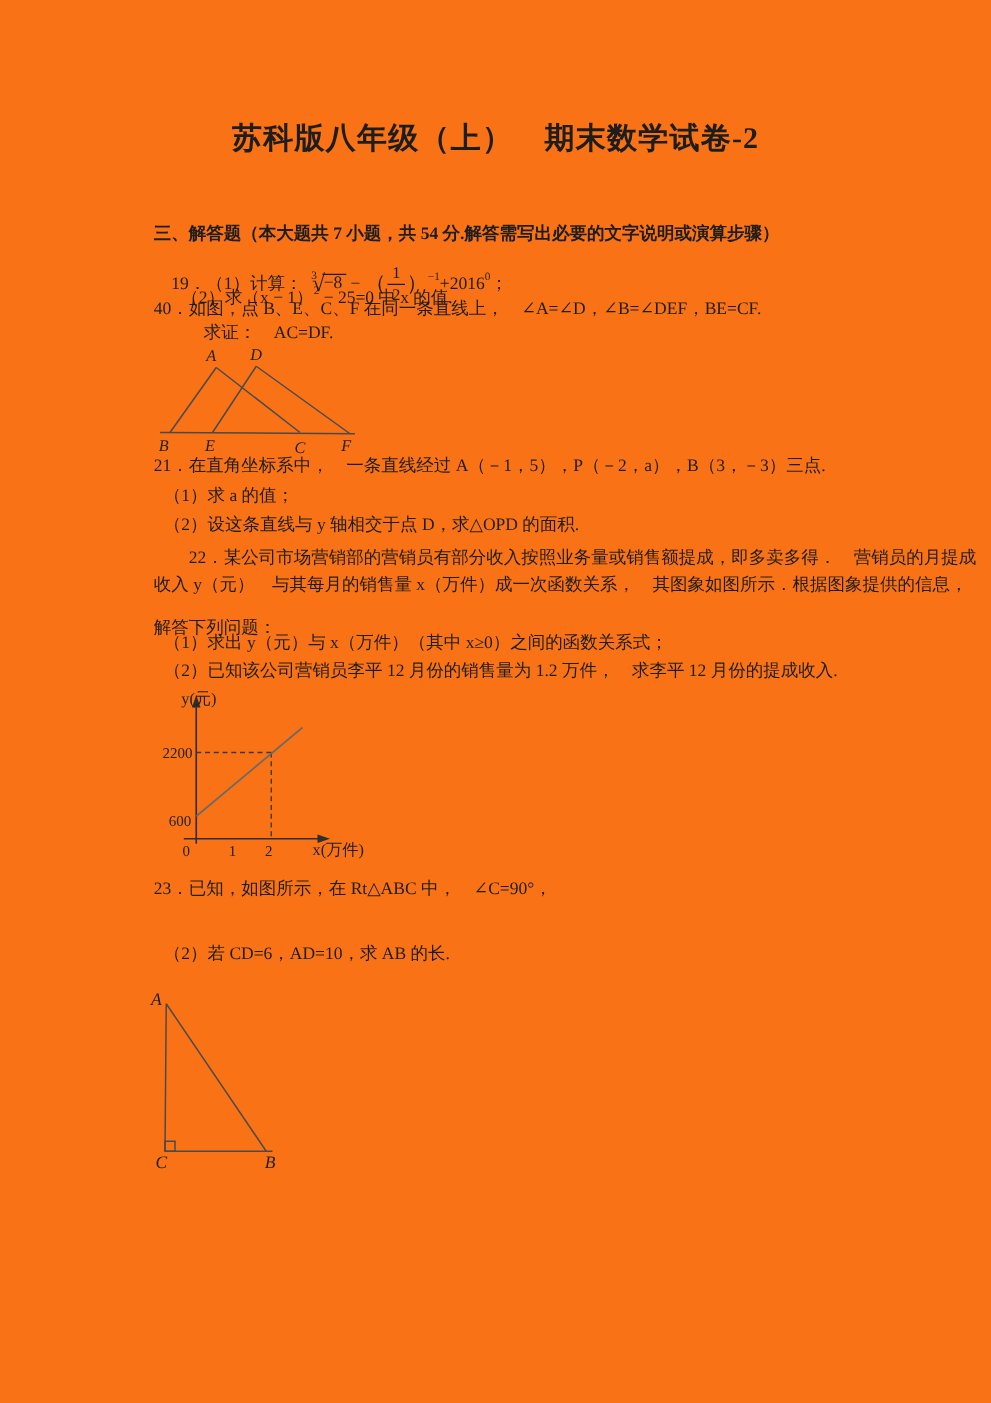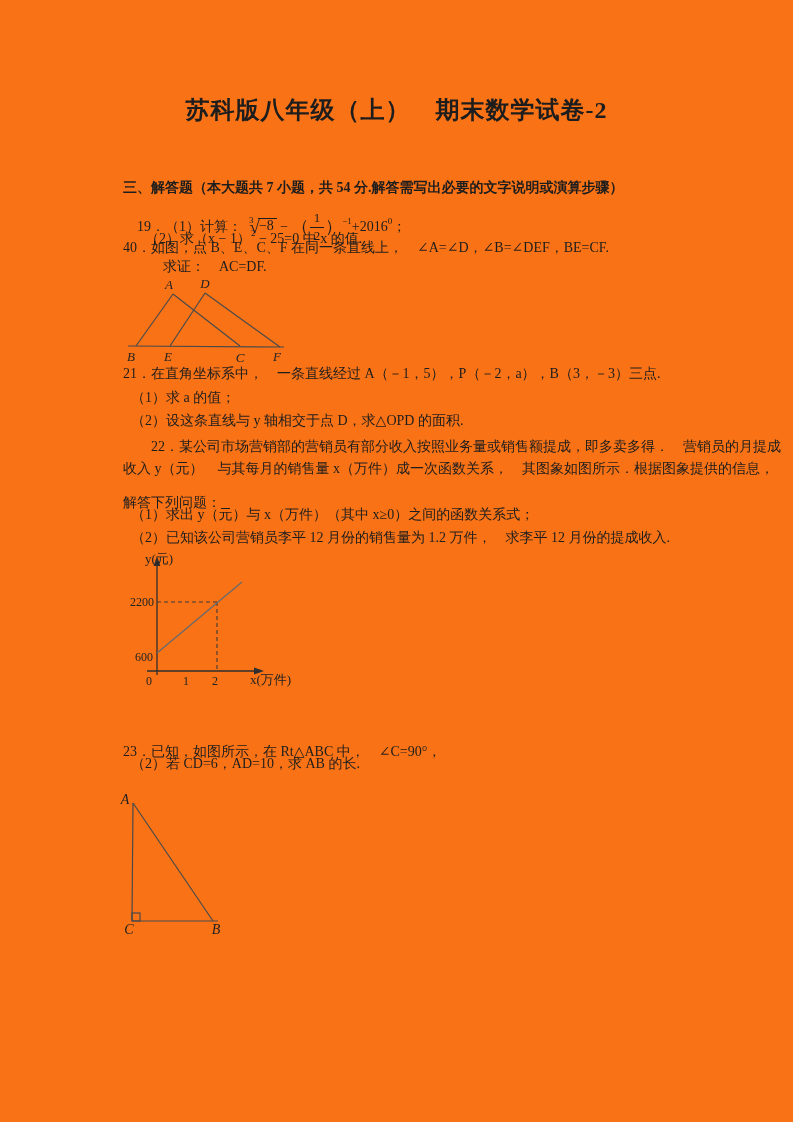--- a/index.html
+++ b/index.html
@@ -89,21 +89,21 @@
     <line x1="32" y1="105" x2="117" y2="34" stroke="#6a6a6a" stroke-width="1.4"></line>
     <text class="axlabel" x="20" y="15">y(元)</text>
     <text class="axlabel" x="125" y="136">x(万件)</text>
     <text class="ticklabel" x="29" y="58" text-anchor="end">2200</text>
     <text class="ticklabel" x="28" y="113" text-anchor="end">600</text>
     <text class="ticklabel" x="24" y="137" text-anchor="middle">0</text>
     <text class="ticklabel" x="61" y="137" text-anchor="middle">1</text>
     <text class="ticklabel" x="90" y="137" text-anchor="middle">2</text>
   </svg>
 
-  <div class="line" style="top:702px;margin-top:40px;">23．已知，如图所示，在 Rt△ABC 中，　∠C=90°，</div>
+  <div class="line" style="top:702px;">23．已知，如图所示，在 Rt△ABC 中，　∠C=90°，</div>
   <div class="line sub" style="top:754px;">（2）若 CD=6，AD=10，求 AB 的长.</div>
 
   <svg style="left:106px;top:790px;" width="135" height="150" viewBox="0 0 135 150">
     <g stroke="#4a4a4a" stroke-width="1.2" fill="none">
       <line x1="27" y1="13" x2="26" y2="131"></line>
       <line x1="26" y1="131" x2="112" y2="131"></line>
       <line x1="27" y1="13" x2="107" y2="131"></line>
       <rect x="26" y="123" width="8" height="8"></rect>
     </g>
     <text class="figlabel" style="font-size:14px;" x="19" y="14" text-anchor="middle">A</text>

